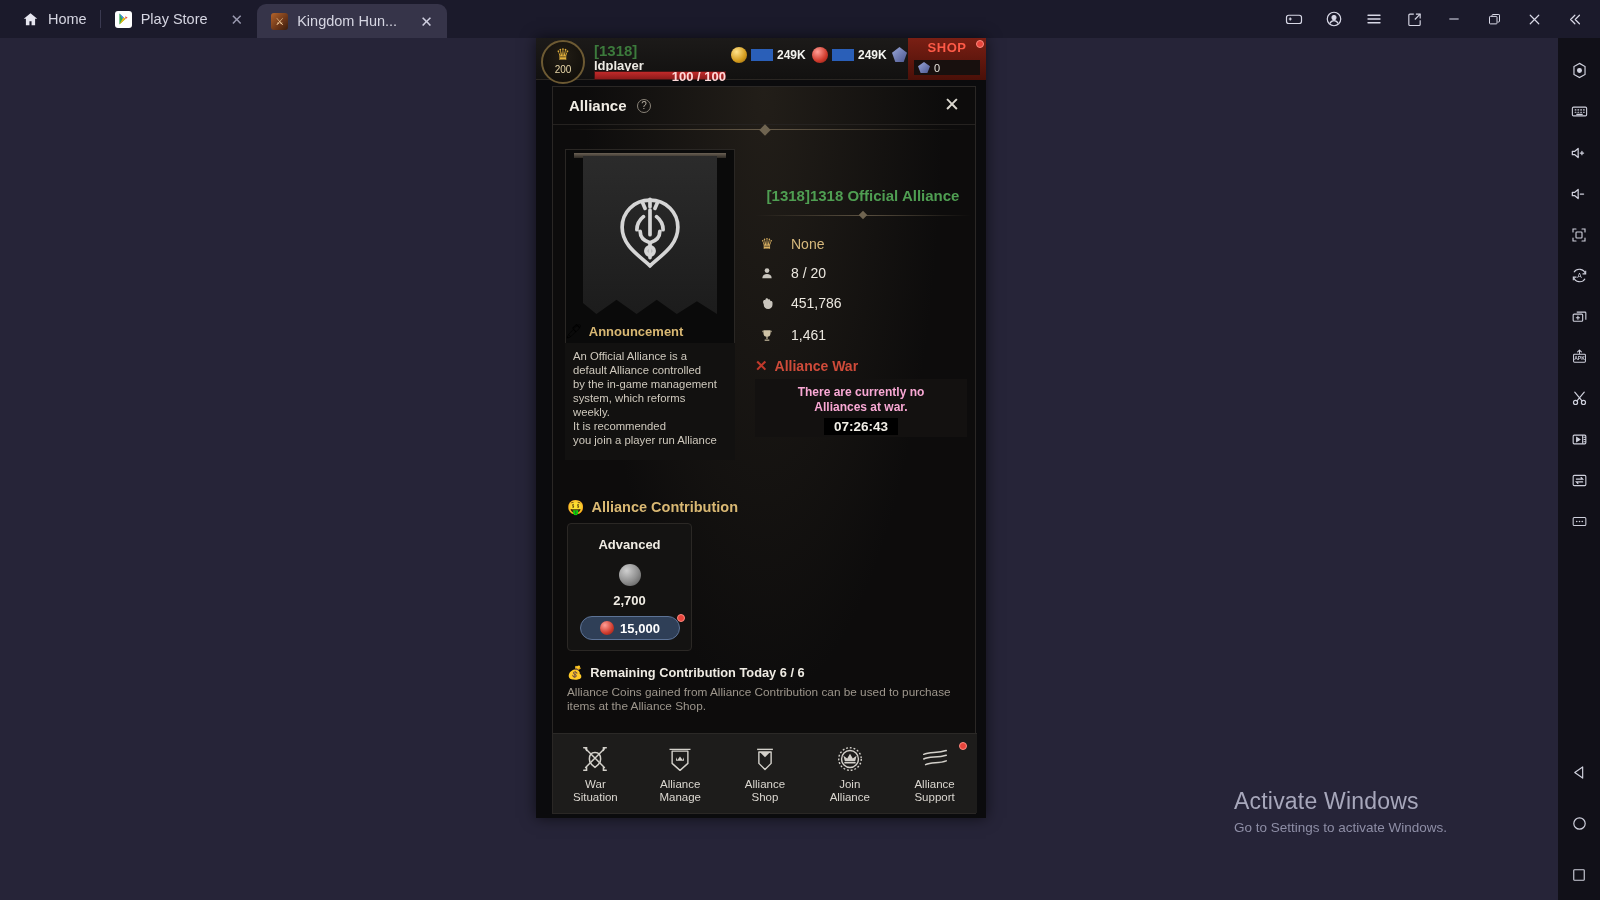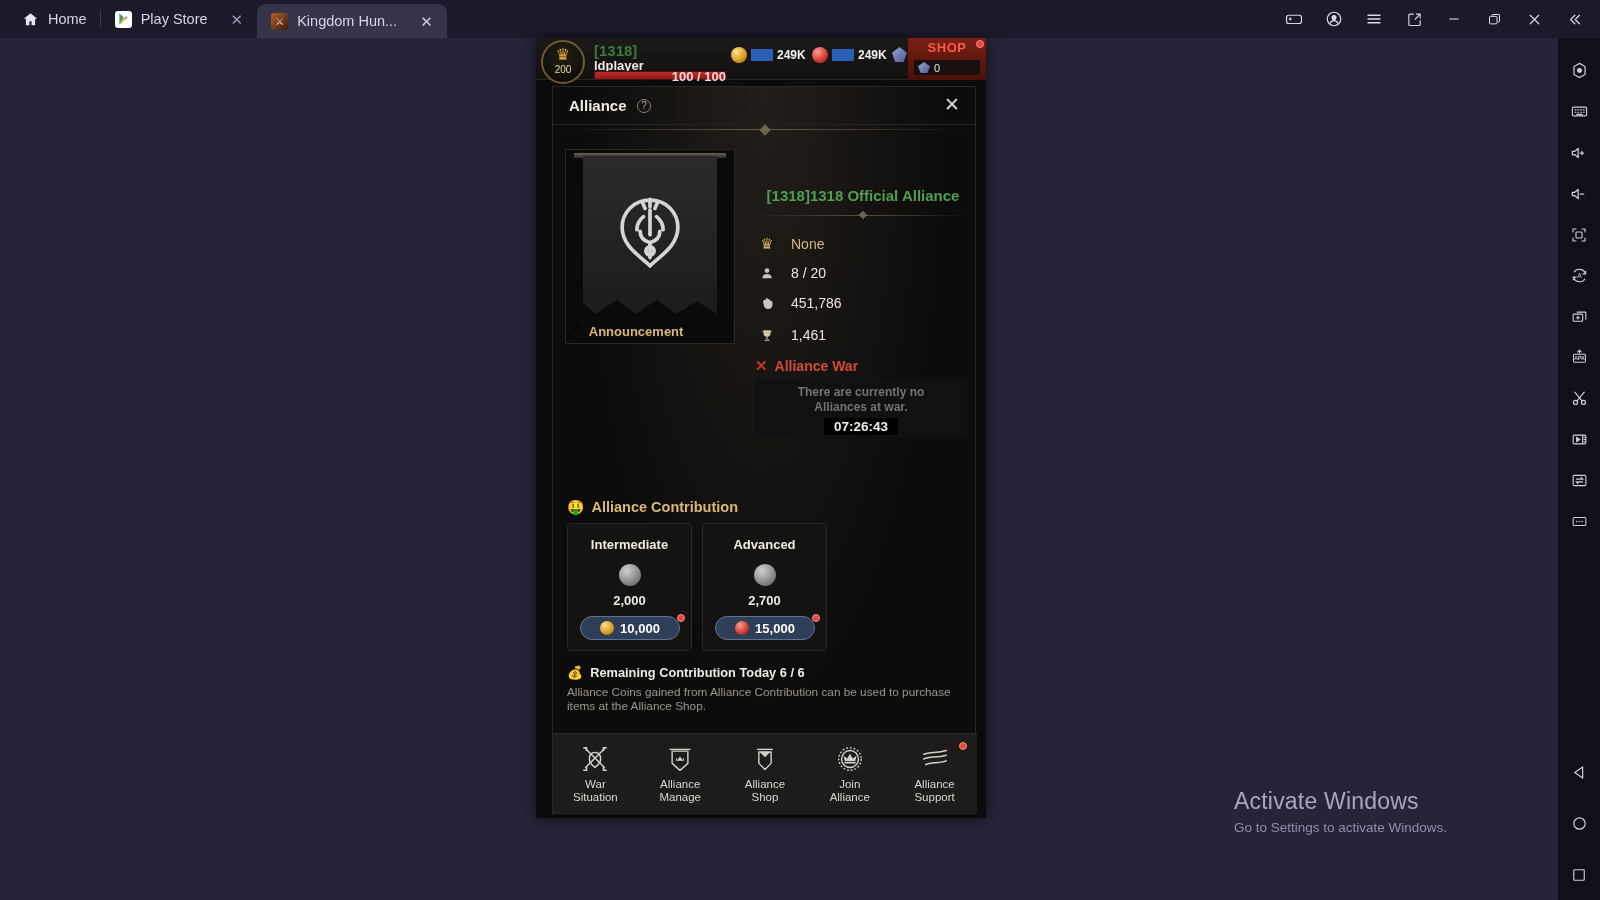--- a/index.html
+++ b/index.html
@@ -210,21 +210,21 @@
 
   .warhead {
     position: absolute; left: 202px; top: 270px; display: flex; align-items: center; gap: 7px;
   }
   .warhead .wx { font-size: 15px; color: #c0392b; font-weight: bold; }
   .warhead .wt { font-size: 14px; color: #cf4b3a; font-weight: bold; }
   .warbox {
     position: absolute; left: 202px; top: 292px; width: 212px; height: 58px;
     background: #131110; text-align: center; padding-top: 6px;
   }
-  .warmsg { font-size: 12px; line-height: 15px; color: #737373; font-weight: bold; }
+  .warmsg { font-size: 12px; line-height: 15px; color: #f9a8d4; font-weight: bold; }
   .wartime {
     display: inline-block; margin-top: 3px; padding: 1px 10px;
     background: #000; color: #f2efe7; font-size: 13.5px; font-weight: bold;
   }
 
   
   .contrib-head { position: absolute; left: 14px; top: 412px; display: flex; align-items: center; gap: 7px; }
   .contrib-head .ch-t { font-size: 14.5px; color: #d9b873; font-weight: bold; }
   .cards { position: absolute; left: 14px; top: 436px; width: 396px; display: flex; gap: 10px; }
   .card {
@@ -520,20 +520,29 @@
           </g>
           <circle cx="50" cy="72" r="5" fill="none" stroke="#d5d5d5" stroke-width="4.5"></circle>
         </svg>
       </div>
     </div>
 
     <div class="ann-head">
       <span class="q">🖊</span>
       <span class="ann-title">Announcement</span>
     </div>
+    <div class="ann-box">
+      <div class="ann-text">An Official Alliance is a
+default Alliance controlled
+by the in-game management
+system, which reforms
+weekly.
+It is recommended
+you join a player run Alliance</div>
+    </div>
 
     <div class="aname">[1318]1318 Official Alliance</div>
     <div class="adiv"></div>
 
     <div class="stat" style="top:148px">
       <span class="sico" style="color:#d9b062">♛</span>
       <span class="sval none">None</span>
     </div>
     <div class="stat" style="top:178px">
       <span class="sico" style="color:#c9c5bd">
@@ -574,30 +583,20 @@
       <div class="wartime">07:26:43</div>
     </div>
 
     <div class="contrib-head">
       <span style="font-size:14px">🤑</span>
       <span class="ch-t">Alliance Contribution</span>
     </div>
 
     <div class="cards">
 
-      <div class="card">
-        <div class="card-t">Intermediate</div>
-        <div class="rock"></div>
-        <div class="card-v">2,000</div>
-        <div class="costbtn">
-          <span class="ci coin-gold"></span>
-          <span class="cv">10,000</span>
-        </div>
-        <div class="reddot" style="right:6px;bottom:28px"></div>
-      </div>
 
       <div class="card">
         <div class="card-t">Advanced</div>
         <div class="rock"></div>
         <div class="card-v">2,700</div>
         <div class="costbtn">
           <span class="ci coin-red"></span>
           <span class="cv">15,000</span>
         </div>
         <div class="reddot" style="right:6px;bottom:28px"></div>

